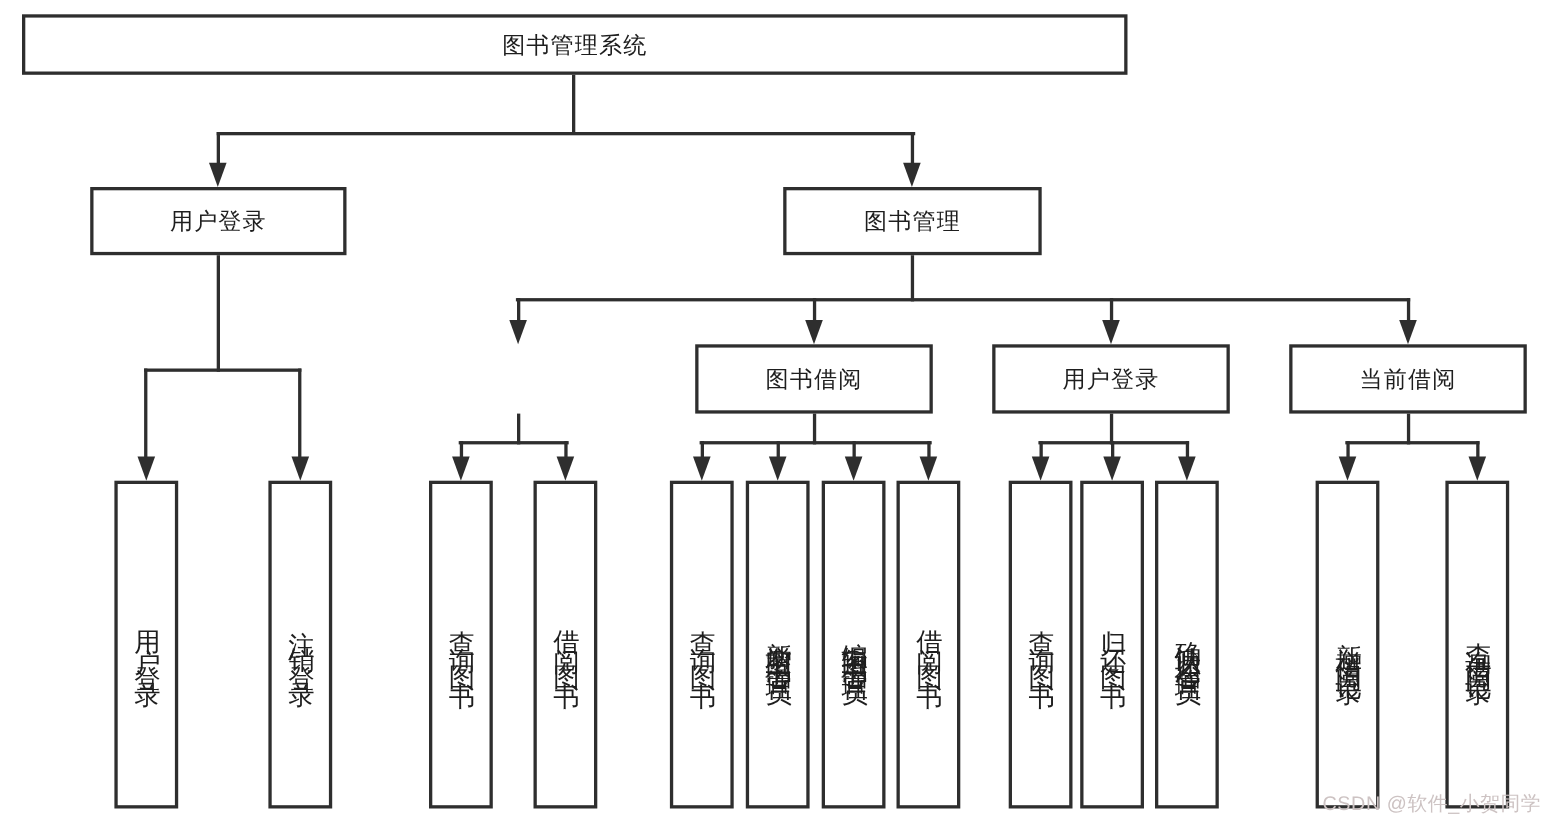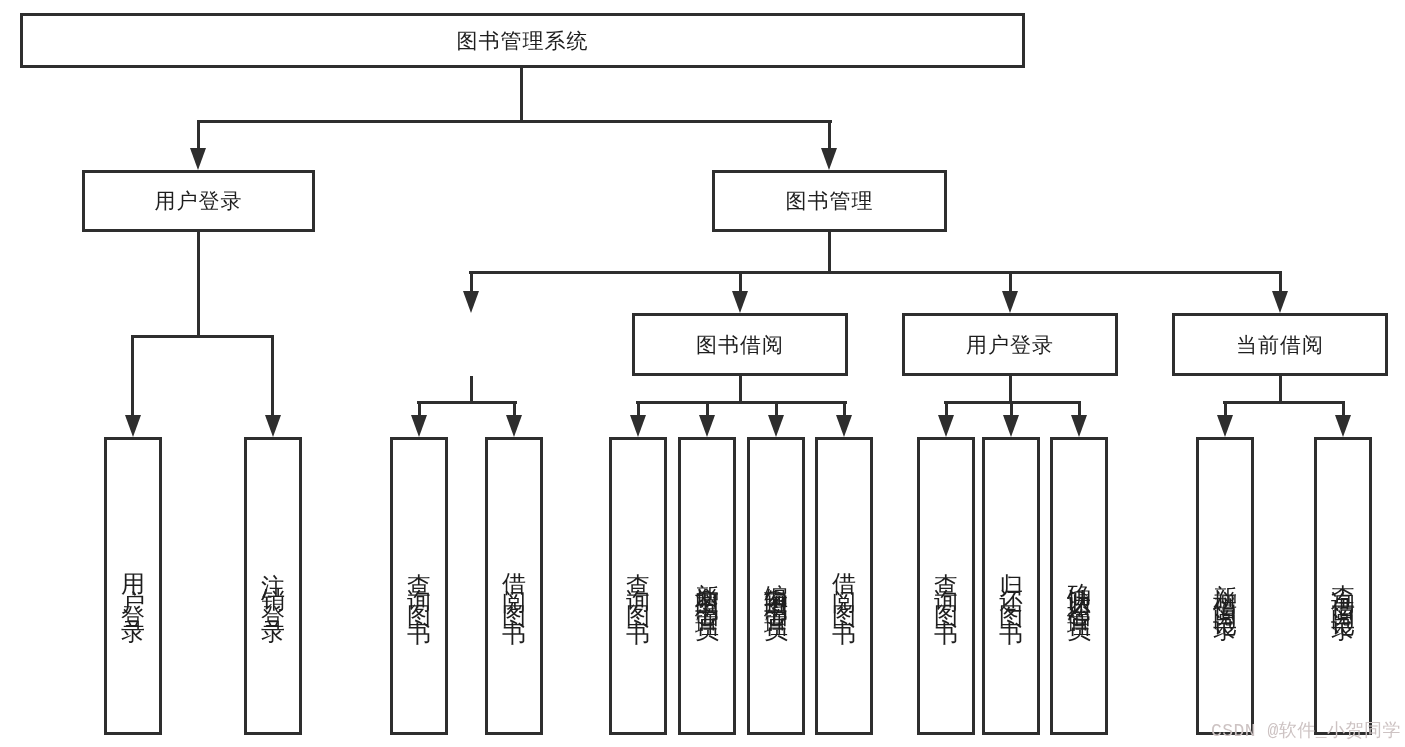--- a/index.html
+++ b/index.html
@@ -44,21 +44,20 @@
     border-top: 22px solid var(--line, #2e2e2e);
   }
   .watermark {
     position: absolute;
     right: 4px;
     bottom: 5px;
     font-size: 18px;
     color: var(--watermark, #cdc3c3);
     letter-spacing: 0.5px;
     white-space: nowrap;
-    font-family: Liberation Mono, monospace;
   }
 </style>
 </head>
 <body style="--line: #2e2e2e; --text: #1e1e1e; --background: #ffffff; --watermark: #cdc3c3;">
 
 <div class="diagram">
 
   <div class="box" style="left:20px; top:13px; width:1005px; height:55px;">
     <span class="hlabel">图书管理系统</span>
   </div>

